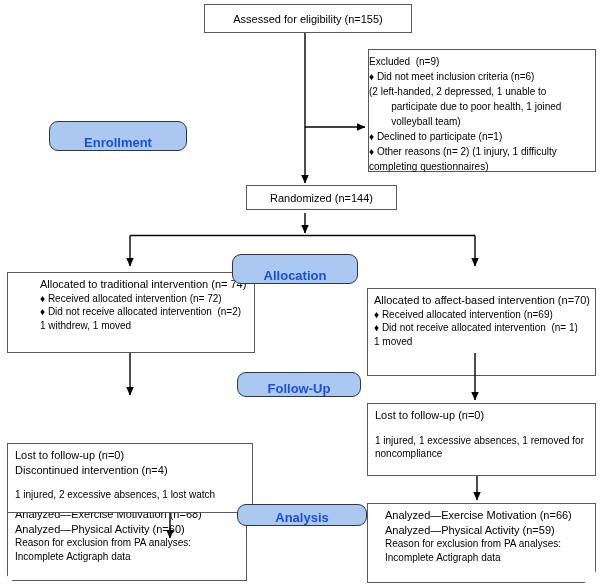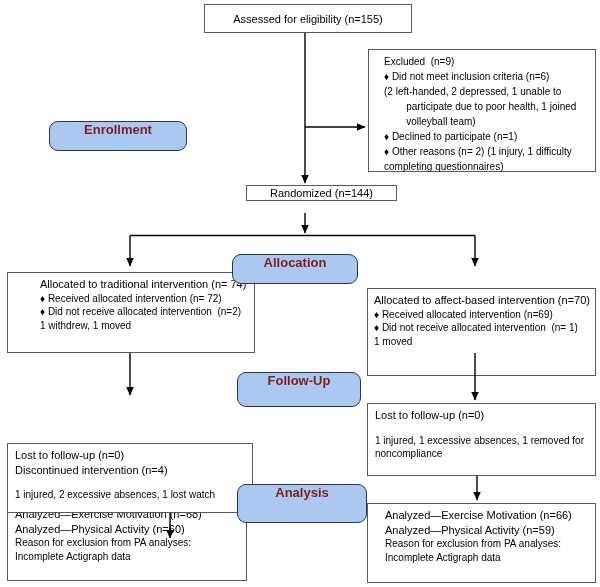--- a/index.html
+++ b/index.html
@@ -1,70 +1,70 @@
 <!DOCTYPE html>
 <html><head>
 <meta charset="utf-8">
 <title>CONSORT Flow Diagram</title>
 <style>
   html,body{margin:0;padding:0;background:#ffffff;}
   #canvas{
     position:relative;width:600px;height:587px;background:#ffffff;
-    font-family:"Liberation Sans",sans-serif;color:#000;overflow:hidden;
+    font-family:"Liberation Sans",sans-serif;color:#000;overflow:hidden;border-radius:31px;
   }
   .fbox{
     position:absolute;background:#ffffff;border:1px solid #595959;
     box-sizing:border-box;z-index:1;
   }
   .fbox.center{display:flex;align-items:center;justify-content:center;
     font-size:11px;}
   .pad{padding:4px 6px;}
   .line{white-space:pre;line-height:15px;min-height:15px;}
   .main .line{font-size:11px;line-height:14.5px;min-height:14.5px;}
   .small .line{font-size:10px;line-height:13.5px;min-height:13.5px;}
   .excl .line{font-size:10px;line-height:15px;min-height:15px;}
   .gap-top{margin-top:11px;}
   .gap-top-sm{}
   .stage{
     position:absolute;z-index:4;border-radius:9px;
     background:#abc9f0;border:1.5px solid #2a3550;
-    display:flex;align-items:flex-start;justify-content:center;
-    font-size:13px;font-weight:bold;color:#7f1d1d;
+    display:flex;align-items:flex-end;justify-content:center;
+    font-size:13px;font-weight:bold;color:#1d4ed8;
     box-sizing:border-box;
   }
   .z2{z-index:2;}
   .z3{z-index:3;}
   #wires{position:absolute;left:0;top:0;z-index:5;pointer-events:none;}
   #wires path{stroke:#000;stroke-width:1.4;fill:none;}
 </style>
 </head>
 <body>
 
 <div id="canvas">
 
   <div class="fbox center" style="left:204px;top:4px;width:208px;height:29px;">
     <span>Assessed for eligibility (n=155)</span>
   </div>
 
-  <div class="fbox pad excl" style="left:368px;top:49px;width:228px;height:123px;padding:4px 15px;">
+  <div class="fbox pad excl" style="left:368px;top:49px;width:228px;height:123px;padding:4px 0;">
       <div class="line">Excluded  (n=9)</div>
       <div class="line">♦ Did not meet inclusion criteria (n=6)</div>
       <div class="line">(2 left-handed, 2 depressed, 1 unable to</div>
       <div class="line">        participate due to poor health, 1 joined</div>
       <div class="line">        volleyball team)</div>
       <div class="line">♦ Declined to participate (n=1)</div>
       <div class="line">♦ Other reasons (n= 2) (1 injury, 1 difficulty</div>
       <div class="line">completing questionnaires)</div>
     </div>
 
   <div class="stage" style="left:49px;top:121px;width:138px;height:30px;">
     <span>Enrollment</span>
   </div>
 
-  <div class="fbox center" style="left:246px;top:185px;width:151px;height:16px;">
+  <div class="fbox center" style="left:246px;top:185px;width:151px;height:25px;">
     <span>Randomized (n=144)</span>
   </div>
 
   <div class="stage" style="left:232px;top:254px;width:126px;height:30px;">
     <span>Allocation</span>
   </div>
 
   <div class="fbox pad" style="left:7px;top:272px;width:248px;height:81px;padding-left:32px;">
     <div class="main">
         <div class="line">Allocated to traditional intervention (n= 74)</div>
@@ -80,21 +80,21 @@
     <div class="main">
         <div class="line">Allocated to affect-based intervention (n=70)</div>
       </div>
     <div class="small">
         <div class="line">♦ Received allocated intervention (n=69)</div>
         <div class="line">♦ Did not receive allocated intervention  (n= 1)</div>
         <div class="line">1 moved</div>
       </div>
   </div>
 
-  <div class="stage" style="left:237px;top:372px;width:124px;height:35px;">
+  <div class="stage" style="left:237px;top:372px;width:124px;height:25px;">
     <span>Follow-Up</span>
   </div>
 
   <div class="fbox pad" style="left:367px;top:403px;width:229px;height:73px;padding:4px 7px;">
     <div class="main">
         <div class="line">Lost to follow-up (n=0)</div>
       </div>
     <div class="small gap-top">
         <div class="line">1 injured, 1 excessive absences, 1 removed for</div>
         <div class="line">noncompliance</div>
@@ -115,21 +115,21 @@
   <div class="fbox pad z3" style="left:7px;top:443px;width:246px;height:70px;padding:4px 7px;">
     <div class="main">
         <div class="line">Lost to follow-up (n=0)</div>
         <div class="line">Discontinued intervention (n=4)</div>
       </div>
     <div class="small gap-top">
         <div class="line">1 injured, 2 excessive absences, 1 lost watch</div>
       </div>
   </div>
 
-  <div class="stage" style="left:237px;top:484px;width:130px;height:39px;">
+  <div class="stage" style="left:237px;top:504px;width:130px;height:22px;">
     <span>Analysis</span>
   </div>
 
   <div class="fbox pad" style="left:367px;top:503px;width:229px;height:80px;padding:4px 17px;">
     <div class="main">
         <div class="line">Analyzed—Exercise Motivation (n=66)</div>
         <div class="line">Analyzed—Physical Activity (n=59)</div>
       </div>
     <div class="small gap-top-sm">
         <div class="line">Reason for exclusion from PA analyses:</div>

